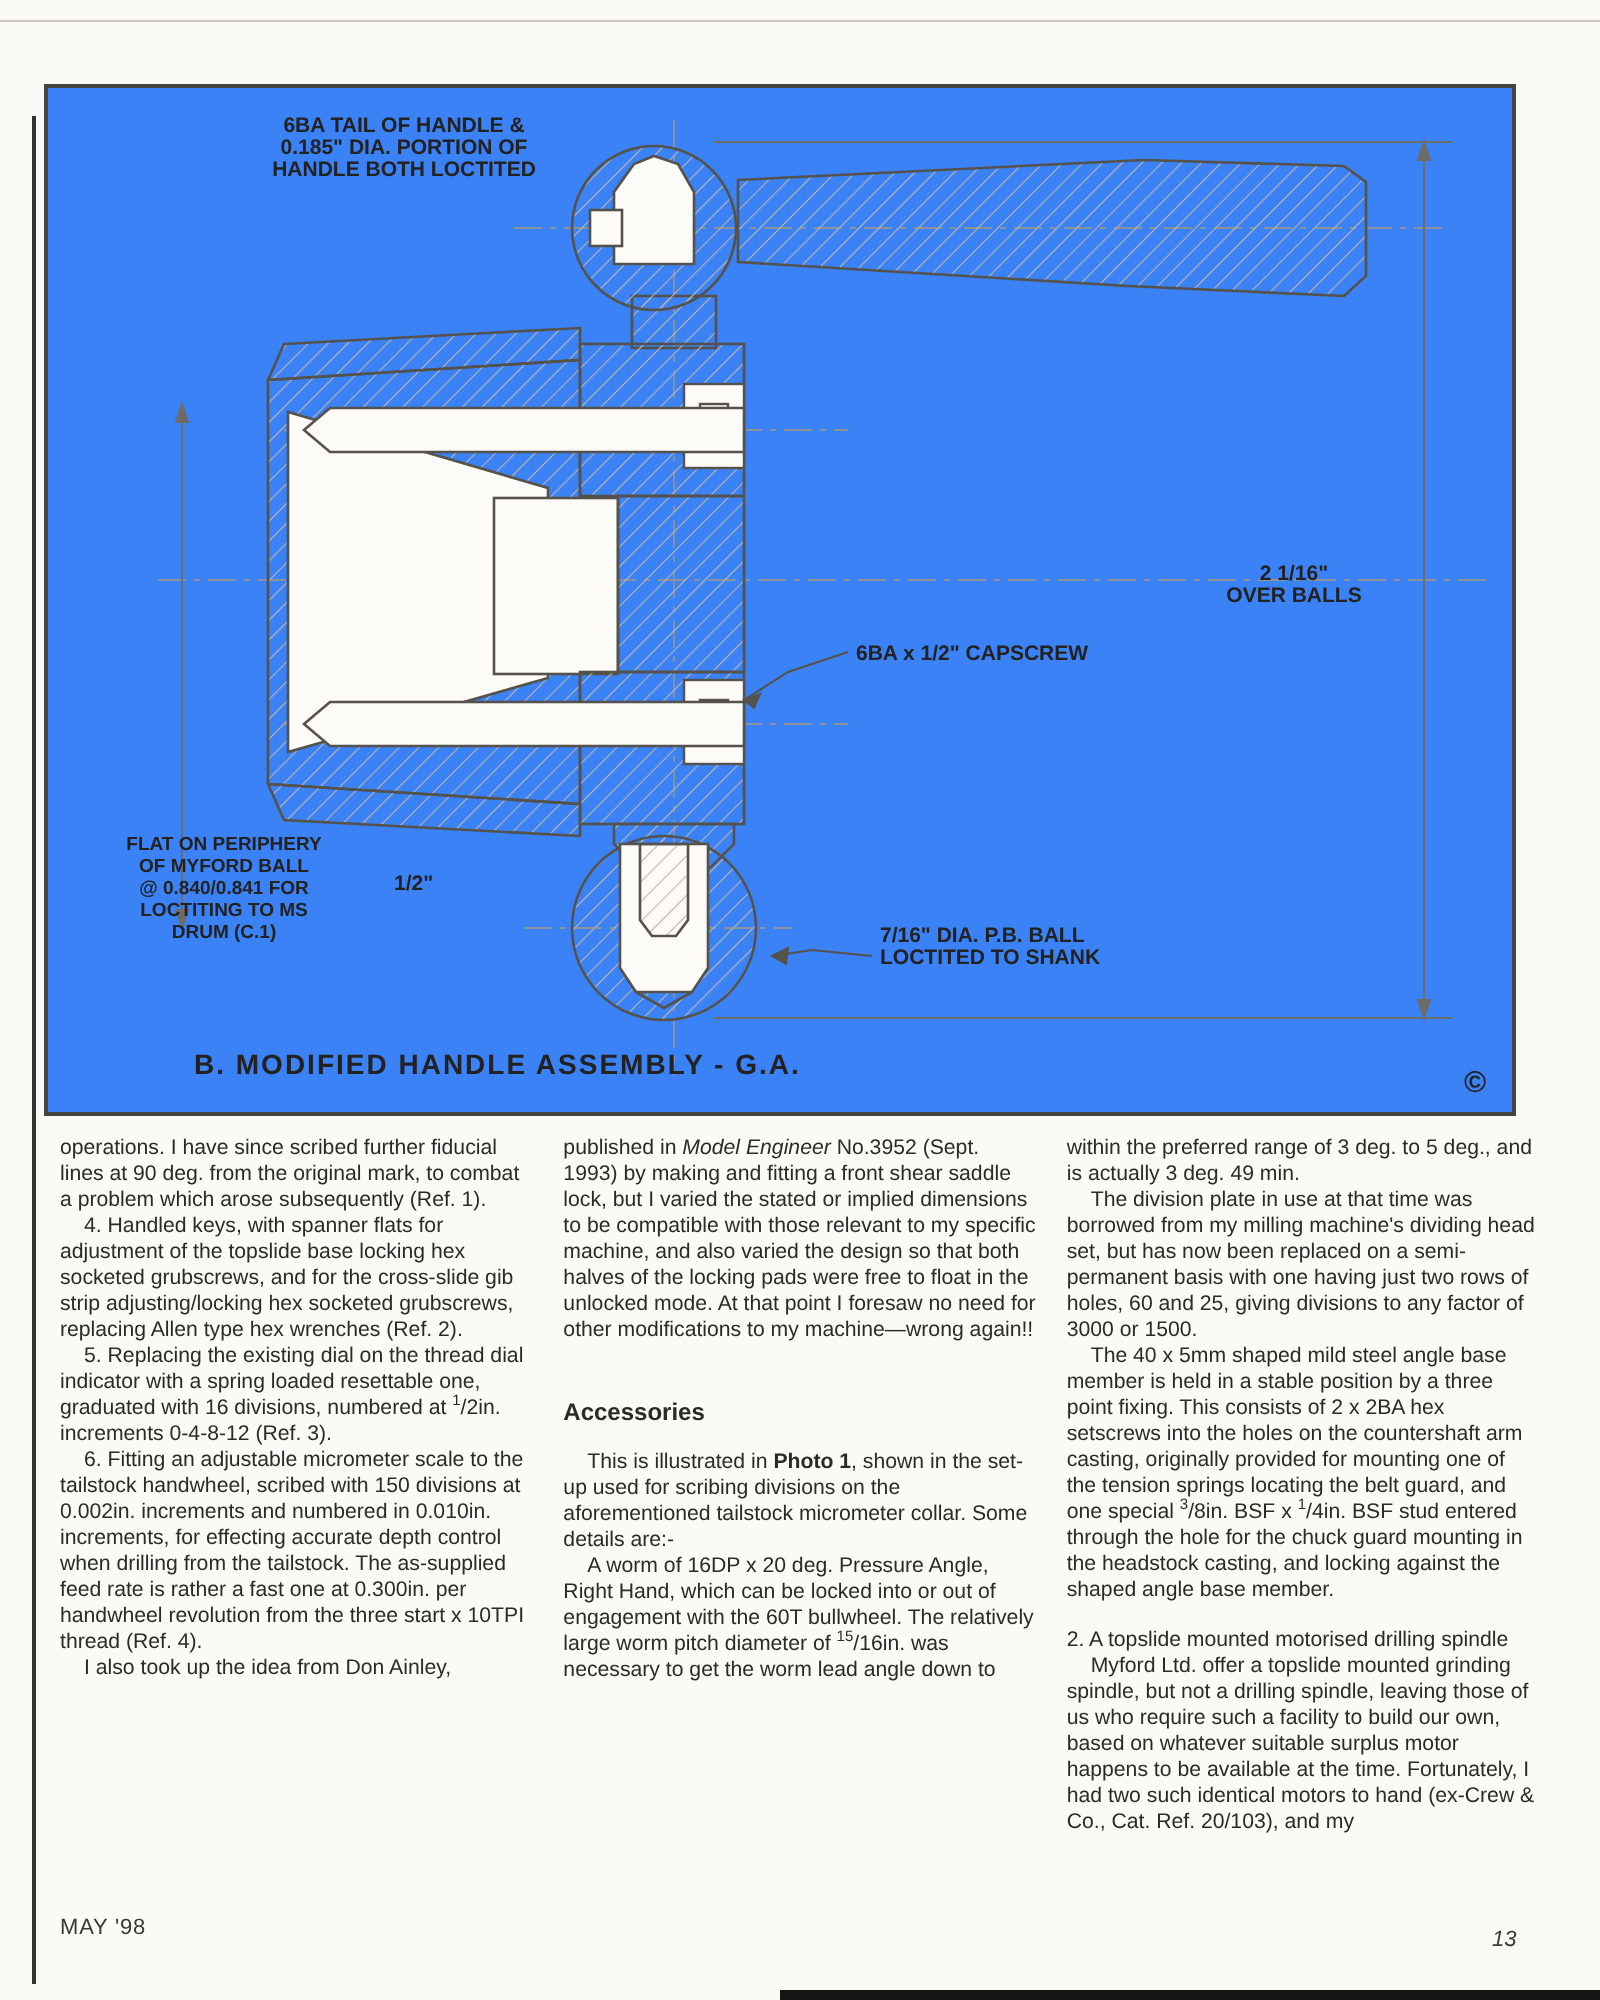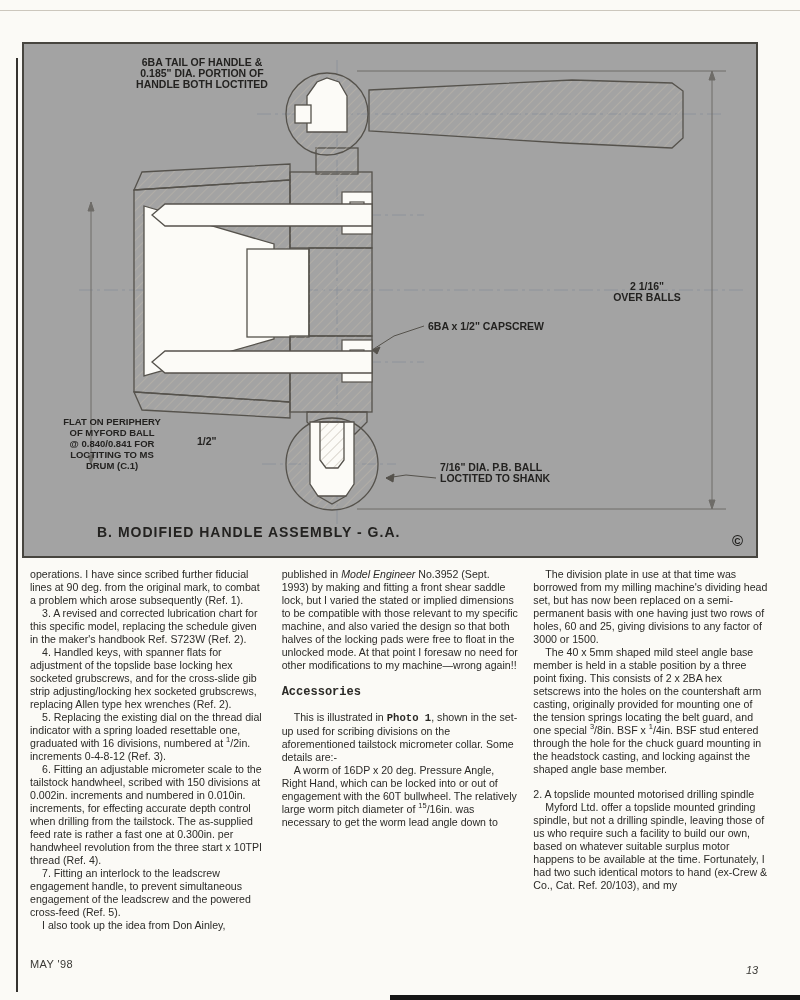--- a/index.html
+++ b/index.html
@@ -7,36 +7,36 @@
     width:800px;height:1000px;position:relative;overflow:hidden;
     background:#fbfaf6;
     font-family:"Liberation Sans","DejaVu Sans",sans-serif;
     color:#262522;
   }
   .top-rule{position:absolute;left:0;top:10px;width:800px;height:1px;background:#ccc7bd;}
   .left-edge{position:absolute;left:16px;top:58px;width:2px;height:934px;background:#35332f;}
   .bottom-bar{position:absolute;left:390px;top:995px;width:410px;height:5px;background:#161616;}
   .diagram-box{
     position:absolute;left:22px;top:42px;width:736px;height:516px;
-    border:2px solid #47453f;background:#a3a3a3;box-sizing:border-box;
+    border:2px solid #47453f;background:#3b82f6;box-sizing:border-box;
   }
   .diagram-box svg{display:block;width:100%;height:100%;}
   svg text{font-family:"Liberation Sans","DejaVu Sans",sans-serif;font-weight:bold;fill:#232220;}
   .columns{
     position:absolute;left:30px;top:568px;width:740px;height:388px;
     display:flex;gap:15px;
   }
   .col{flex:1;font-size:10.6px;line-height:13px;color:#2b2a27;}
   .para{margin:0;}
   .para.ind{text-indent:12px;}
   .para.sp{margin-top:12px;}
-  .para.head{font-weight:bold;font-size:12px;margin-top:14px;margin-bottom:12px;font-family:Liberation Mono, monospace;}
+  .para.head{font-weight:bold;font-size:12px;margin-top:28px;margin-bottom:12px;}
   .para sup{font-size:7.5px;vertical-align:super;line-height:0;}
   .para em{font-style:italic;}
-  .para strong{font-weight:bold;font-family:Liberation Mono, monospace;}
+  .para strong{font-weight:bold;}
   .footer-left{position:absolute;left:30px;top:958px;font-size:11px;color:#3a3935;letter-spacing:.4px;}
   .footer-right{position:absolute;left:746px;top:964px;font-size:11px;color:#3a3935;font-style:italic;}
 </style>
 </head>
 <body>
 
 <div class="top-rule"></div>
 <div class="left-edge"></div>
 
 <div class="diagram-box">
@@ -135,34 +135,33 @@
     <text x="173" y="401" font-size="10.5">1/2"</text>
     <text x="73" y="493" font-size="14" letter-spacing="1">B. MODIFIED HANDLE ASSEMBLY - G.A.</text>
     <text x="708" y="502" font-size="15" font-weight="normal">©</text>
   </g>
 </svg>
 </div>
 
 <div class="columns">
   <div class="col">
       <div class="para"><span>operations. I have since scribed further fiducial lines at 90 deg. from the original mark, to combat a problem which arose subsequently (Ref. 1).</span></div>
-      <div class="para ind"><span>3. A revised and corrected lubrication chart for this specific model, replacing the schedule given in the maker's handbook Ref. S723W (Ref. 2).</span></div>
       <div class="para ind"><span>4. Handled keys, with spanner flats for adjustment of the topslide base locking hex socketed grubscrews, and for the cross-slide gib strip adjusting/locking hex socketed grubscrews, replacing Allen type hex wrenches (Ref. 2).</span></div>
       <div class="para ind"><span>5. Replacing the existing dial on the thread dial indicator with a spring loaded resettable one, graduated with 16 divisions, numbered at </span><sup>1</sup><span>/2in. increments 0-4-8-12 (Ref. 3).</span></div>
       <div class="para ind"><span>6. Fitting an adjustable micrometer scale to the tailstock handwheel, scribed with 150 divisions at 0.002in. increments and numbered in 0.010in. increments, for effecting accurate depth control when drilling from the tailstock. The as-supplied feed rate is rather a fast one at 0.300in. per handwheel revolution from the three start x 10TPI thread (Ref. 4).</span></div>
-      <div class="para ind"><span>7. Fitting an interlock to the leadscrew engagement handle, to prevent simultaneous engagement of the leadscrew and the powered cross-feed (Ref. 5).</span></div>
       <div class="para ind"><span>I also took up the idea from Don Ainley,</span></div>
     </div>
   <div class="col">
       <div class="para"><span>published in </span><em>Model Engineer</em><span> No.3952 (Sept. 1993) by making and fitting a front shear saddle lock, but I varied the stated or implied dimensions to be compatible with those relevant to my specific machine, and also varied the design so that both halves of the locking pads were free to float in the unlocked mode. At that point I foresaw no need for other modifications to my machine—wrong again!!</span></div>
       <div class="para head"><span>Accessories</span></div>
       <div class="para ind"><span>This is illustrated in </span><strong>Photo 1</strong><span>, shown in the set-up used for scribing divisions on the aforementioned tailstock micrometer collar. Some details are:-</span></div>
       <div class="para ind"><span>A worm of 16DP x 20 deg. Pressure Angle, Right Hand, which can be locked into or out of engagement with the 60T bullwheel. The relatively large worm pitch diameter of </span><sup>15</sup><span>/16in. was necessary to get the worm lead angle down to</span></div>
     </div>
   <div class="col">
+      <div class="para"><span>within the preferred range of 3 deg. to 5 deg., and is actually 3 deg. 49 min.</span></div>
       <div class="para ind"><span>The division plate in use at that time was borrowed from my milling machine's dividing head set, but has now been replaced on a semi-permanent basis with one having just two rows of holes, 60 and 25, giving divisions to any factor of 3000 or 1500.</span></div>
       <div class="para ind"><span>The 40 x 5mm shaped mild steel angle base member is held in a stable position by a three point fixing. This consists of 2 x 2BA hex setscrews into the holes on the countershaft arm casting, originally provided for mounting one of the tension springs locating the belt guard, and one special </span><sup>3</sup><span>/8in. BSF x </span><sup>1</sup><span>/4in. BSF stud entered through the hole for the chuck guard mounting in the headstock casting, and locking against the shaped angle base member.</span></div>
       <div class="para sp"><span>2. A topslide mounted motorised drilling spindle</span></div>
       <div class="para ind"><span>Myford Ltd. offer a topslide mounted grinding spindle, but not a drilling spindle, leaving those of us who require such a facility to build our own, based on whatever suitable surplus motor happens to be available at the time. Fortunately, I had two such identical motors to hand (ex-Crew &amp; Co., Cat. Ref. 20/103), and my</span></div>
     </div>
 </div>
 
 <div class="footer-left">MAY '98</div>
 <div class="footer-right">13</div>
 <div class="bottom-bar"></div>

